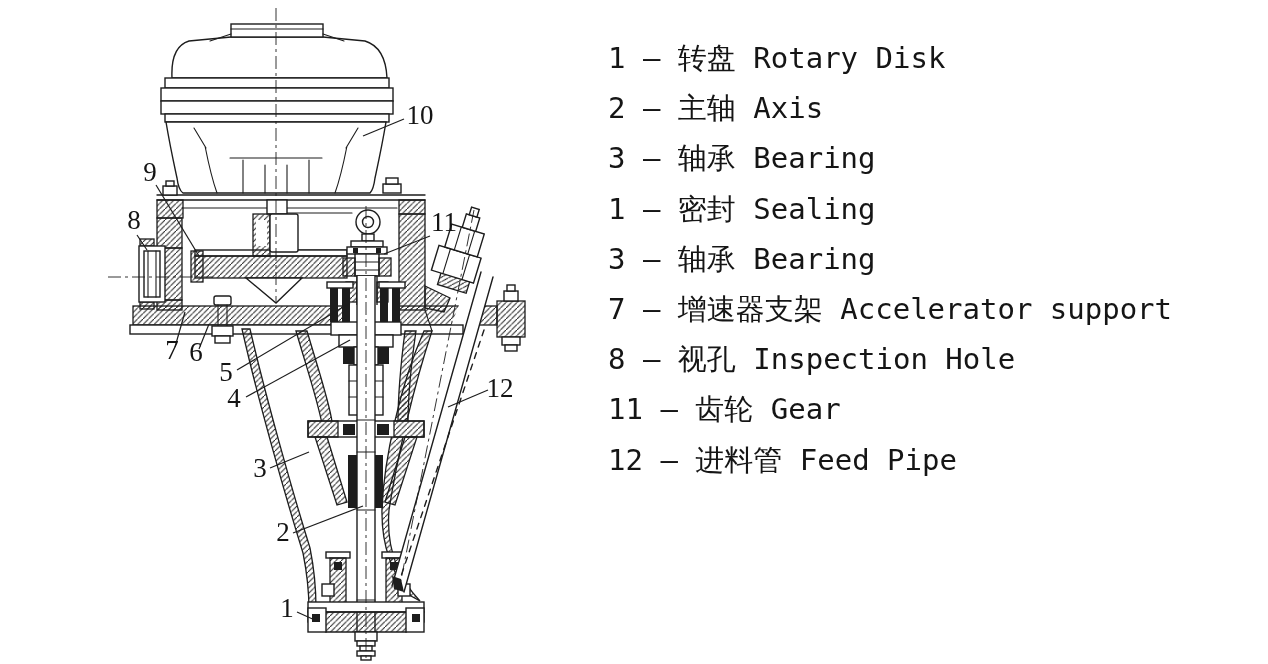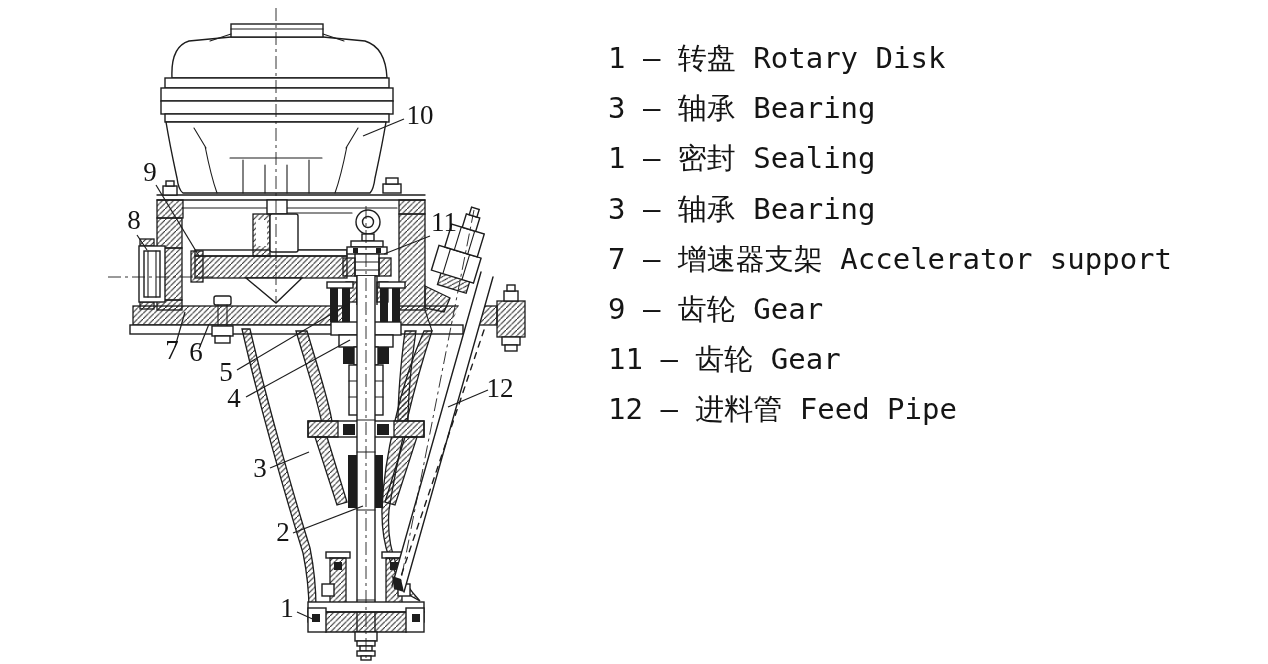--- a/index.html
+++ b/index.html
@@ -243,21 +243,22 @@
         <text x="420" y="124" text-anchor="middle" class="callout">10</text>
         <line x1="430" y1="236" x2="384" y2="254" class="leader"></line>
         <text x="444" y="231" text-anchor="middle" class="callout">11</text>
         <line x1="488" y1="390" x2="448" y2="407" class="leader"></line>
         <text x="500" y="397" text-anchor="middle" class="callout">12</text>
       </g>
   </svg>
 
   <div id="legend">
       <div class="legend-row">1 – 转盘 Rotary Disk</div>
+      <div class="legend-row">2 – 主轴 Axis</div>
       <div class="legend-row">3 – 轴承 Bearing</div>
       <div class="legend-row">1 – 密封 Sealing</div>
       <div class="legend-row">3 – 轴承 Bearing</div>
       <div class="legend-row">7 – 增速器支架 Accelerator support</div>
-      <div class="legend-row">9 – 齿轮 Gear</div>
+      <div class="legend-row">8 – 视孔 Inspection Hole</div>
       <div class="legend-row">11 – 齿轮 Gear</div>
       <div class="legend-row">12 – 进料管 Feed Pipe</div>
     </div>
 </div>
 
 </body></html>

